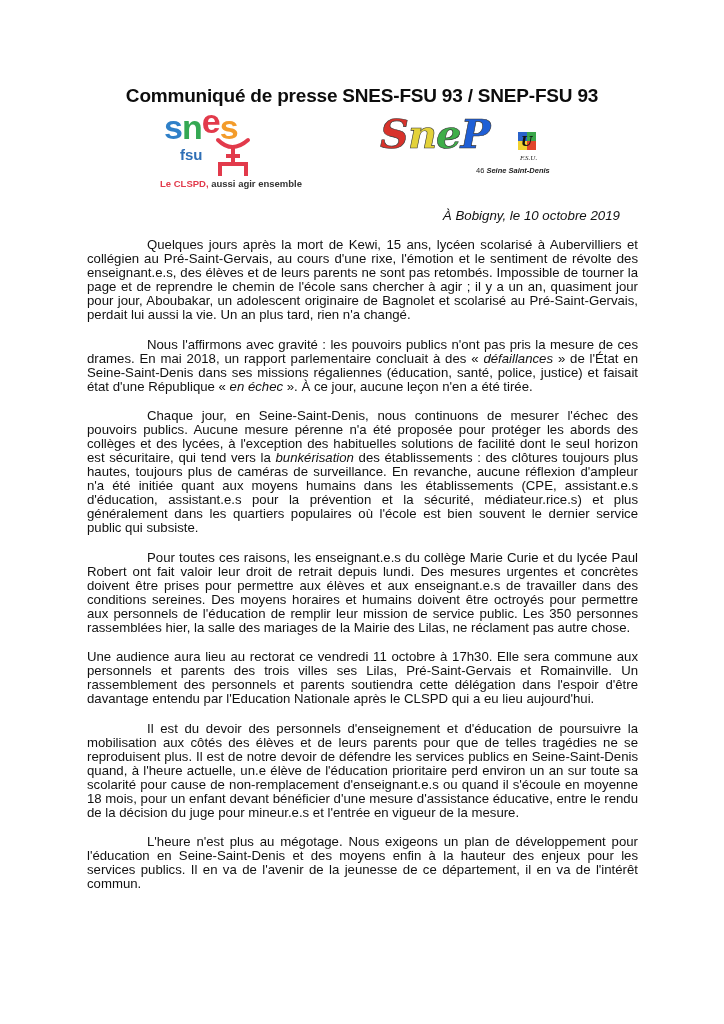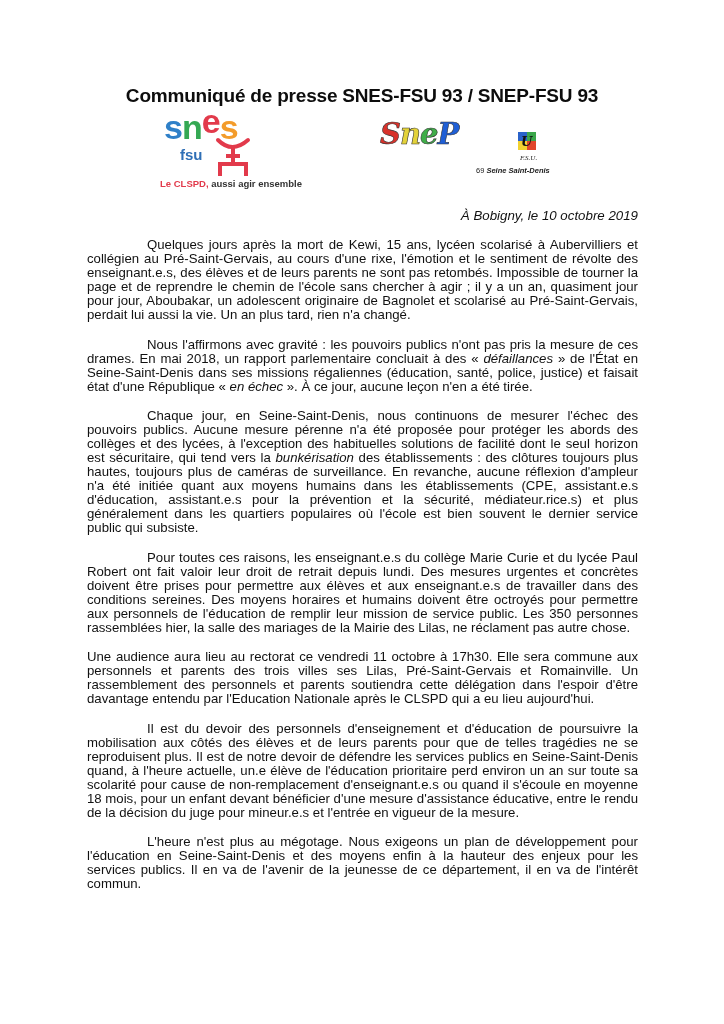--- a/index.html
+++ b/index.html
@@ -12,27 +12,27 @@
   .snes-logo { position: absolute; left: 160px; top: 110px; width: 130px; height: 86px; }
   .snes-word { position: absolute; left: 4px; top: 0px; font-weight: bold; font-size: 34px;
                letter-spacing: -1px; line-height: 35px; }
   .snes-word span { display: inline-block; }
   .snes-fsu { position: absolute; left: 20px; top: 36px; font-size: 15px; font-weight: bold; color: #2f6fb6; text-align: center; }
   .snes-tag { position: absolute; left: 0px; top: 68px; font-size: 9.5px; font-weight: bold; color: #333; white-space: nowrap; }
   .snes-tag .red { color: #e23a4b; }
   
   .snep-logo { position: absolute; left: 380px; top: 112px; width: 170px; height: 80px; }
   .snep-word { position: absolute; left: 0; top: 0; font-family: "DejaVu Serif", serif; font-style: italic;
-               font-weight: bold; font-size: 29px; line-height: 44px; letter-spacing: -1px; white-space: nowrap; }
+               font-weight: bold; font-size: 40px; line-height: 44px; letter-spacing: -1px; white-space: nowrap; }
   .snep-word span { display: inline-block; }
   .snep-badge { position: absolute; left: 138px; top: 20px; width: 18px; height: 18px; }
   .snep-fsu { position: absolute; left: 140px; top: 42px; font-family: Liberation Serif, serif; font-style: italic; font-size: 7px; color:#222; }
   .snep-dept { position: absolute; left: 96px; top: 54px; font-size: 7.5px; color: #222; white-space: nowrap; }
   .snep-dept i { font-style: italic; font-weight: bold; }
-  .dateline { position: absolute; right: 86px; top: 208px; font-style: italic; font-size: 13.3px; }
+  .dateline { position: absolute; right: 104px; top: 208px; font-style: italic; font-size: 13.3px; }
   .body { position: absolute; left: 87px; width: 551px; top: 238px; font-size: 13.2px; line-height: 14px; }
   .body p { margin: 0 0 15.5px 0; text-align: justify; hyphens: none; }
   .body p.indent { text-indent: 60px; }
   .body em { font-style: italic; }
 </style>
 </head>
 <body>
 
 <div class="page">
 
@@ -58,21 +58,21 @@
       <span style="color: rgb(216, 50, 43); -webkit-text-stroke: 0.6px rgb(51, 51, 51);">S</span><span style="color: rgb(227, 210, 58); -webkit-text-stroke: 0.6px rgb(51, 51, 51);">n</span><span style="color: rgb(63, 174, 73); -webkit-text-stroke: 0.6px rgb(51, 51, 51);">e</span><span style="color: rgb(31, 95, 214); -webkit-text-stroke: 0.6px rgb(51, 51, 51);">P</span>
     </div>
     <svg class="snep-badge" viewBox="0 0 18 18">
       <rect x="0" y="0" width="9" height="9" fill="#2a62c9"></rect>
       <rect x="9" y="0" width="9" height="9" fill="#3aa64a"></rect>
       <rect x="0" y="9" width="9" height="9" fill="#f2d230"></rect>
       <rect x="9" y="9" width="9" height="9" fill="#e0452b"></rect>
       <text x="3" y="14" font-family="DejaVu Serif, serif" font-style="italic" font-weight="bold" font-size="13" fill="#111">U</text>
     </svg>
     <div class="snep-fsu">F.S.U.</div>
-    <div class="snep-dept"><span>69</span> <i>Seine Saint-Denis</i></div>
+    <div class="snep-dept"><span>46</span> <i>Seine Saint-Denis</i></div>
   </div>
 
   <div class="dateline">À Bobigny, le 10 octobre 2019</div>
 
   <div class="body" id="body">
       <p class="indent"><span>Quelques jours après la mort de Kewi, 15 ans, lycéen scolarisé à Aubervilliers et collégien au Pré-Saint-Gervais, au cours d'une rixe, l'émotion et le sentiment de révolte des enseignant.e.s, des élèves et de leurs parents ne sont pas retombés. Impossible de tourner la page et de reprendre le chemin de l'école sans chercher à agir ; il y a un an, quasiment jour pour jour, Aboubakar, un adolescent originaire de Bagnolet et scolarisé au Pré-Saint-Gervais, perdait lui aussi la vie. Un an plus tard, rien n'a changé.</span></p>
       <p class="indent"><span>Nous l'affirmons avec gravité : les pouvoirs publics n'ont pas pris la mesure de ces drames. En mai 2018, un rapport parlementaire concluait à des « </span><em>défaillances</em><span> » de l'État en Seine-Saint-Denis dans ses missions régaliennes (éducation, santé, police, justice) et faisait état d'une République « </span><em>en échec</em><span> ». À ce jour, aucune leçon n'en a été tirée.</span></p>
       <p class="indent"><span>Chaque jour, en Seine-Saint-Denis, nous continuons de mesurer l'échec des pouvoirs publics. Aucune mesure pérenne n'a été proposée pour protéger les abords des collèges et des lycées, à l'exception des habituelles solutions de facilité dont le seul horizon est sécuritaire, qui tend vers la </span><em>bunkérisation</em><span> des établissements : des clôtures toujours plus hautes, toujours plus de caméras de surveillance. En revanche, aucune réflexion d'ampleur n'a été initiée quant aux moyens humains dans les établissements (CPE, assistant.e.s d'éducation, assistant.e.s pour la prévention et la sécurité, médiateur.rice.s) et plus généralement dans les quartiers populaires où l'école est bien souvent le dernier service public qui subsiste.</span></p>
       <p class="indent"><span>Pour toutes ces raisons, les enseignant.e.s du collège Marie Curie et du lycée Paul Robert ont fait valoir leur droit de retrait depuis lundi. Des mesures urgentes et concrètes doivent être prises pour permettre aux élèves et aux enseignant.e.s de travailler dans des conditions sereines. Des moyens horaires et humains doivent être octroyés pour permettre aux personnels de l'éducation de remplir leur mission de service public. Les 350 personnes rassemblées hier, la salle des mariages de la Mairie des Lilas, ne réclament pas autre chose.</span></p>
       <p><span>Une audience aura lieu au rectorat ce vendredi 11 octobre à 17h30. Elle sera commune aux personnels et parents des trois villes ses Lilas, Pré-Saint-Gervais et Romainville. Un rassemblement des personnels et parents soutiendra cette délégation dans l'espoir d'être davantage entendu par l'Education Nationale après le CLSPD qui a eu lieu aujourd'hui.</span></p>

